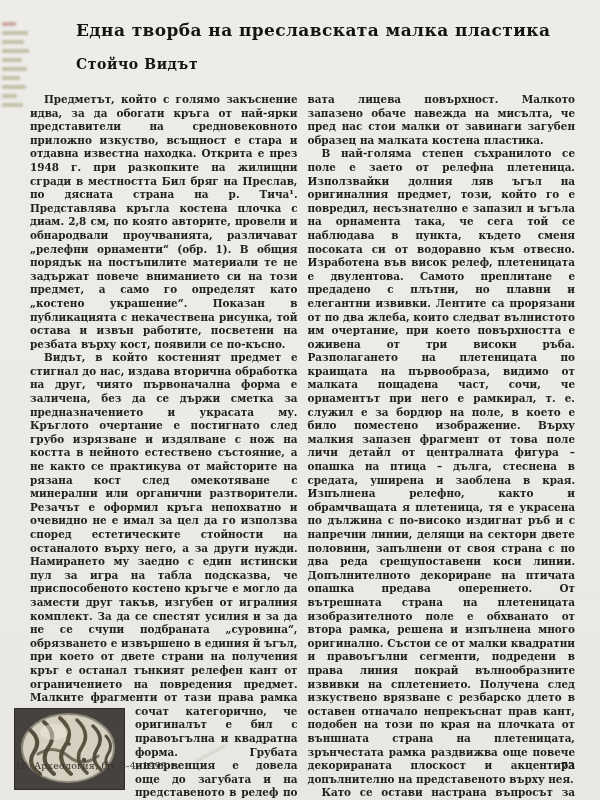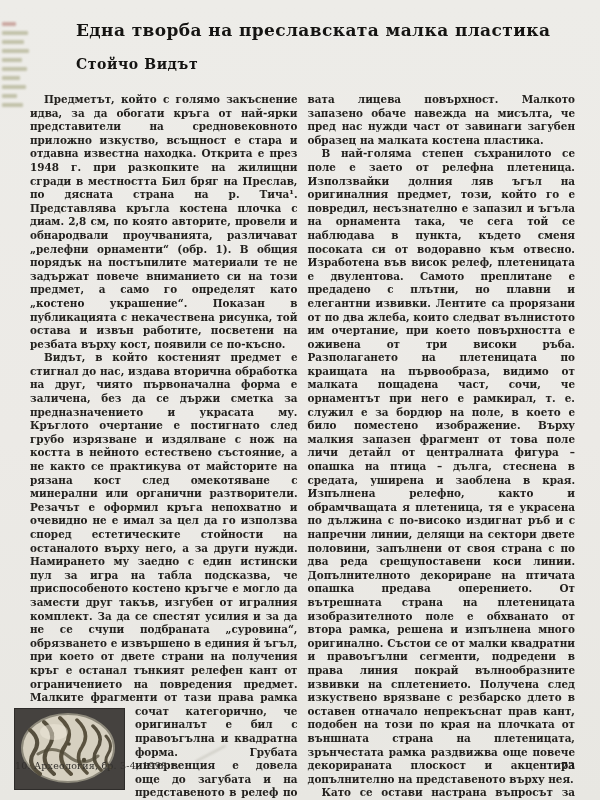--- a/index.html
+++ b/index.html
@@ -124,21 +124,21 @@
             <circle cx="55" cy="36" r="1.8" fill="#4e4836"></circle>
             <ellipse cx="40" cy="24" rx="14" ry="8" fill="#efeadb" opacity=".5"></ellipse>
           </svg>
         </span>
         <span>сочат категорично, че оригиналът е бил с правоъгълна и квадратна форма. Грубата интервенция е довела още до загубата и на представеното в релеф по него-</span>
       </p>
 
     </div>
 
     <div class="col">
-      <p>вата лицева повърхност. Малкото запазено обаче навежда на мисълта, че пред нас нужди част от завинаги загубен образец на малката костена пластика.</p>
+      <p>вата лицева повърхност. Малкото запазено обаче навежда на мисълта, че пред нас стои малки от завинаги загубен образец на малката костена пластика.</p>
       <p class="indent">В най-голяма степен съхранилото се поле е заето от релефна плетеница. Използвайки долния ляв ъгъл на оригиналния предмет, този, който го е повредил, несъзнателно е запазил и ъгъла на орнамента така, че сега той се наблюдава в пункта, където сменя посоката си от водоравно към отвесно. Изработена във висок релеф, плетеницата е двулентова. Самото преплитане е предадено с плътни, но плавни и елегантни извивки. Лентите са прорязани от по два жлеба, които следват вълнистото им очертание, при което повърхността е оживена от три високи ръба. Разполагането на плетеницата по краищата на първообраза, видимо от малката пощадена част, сочи, че орнаментът при него е рамкирал, т. е. служил е за бордюр на поле, в което е било поместено изображение. Върху малкия запазен фрагмент от това поле личи детайл от централната фигура – опашка на птица – дълга, стеснена в средата, уширена и заоблена в края. Изпълнена релефно, както и обрамчващата я плетеница, тя е украсена по дължина с по-високо издигнат ръб и с напречни линии, делящи на сектори двете половини, запълнени от своя страна с по два реда срещупоставени коси линии. Допълнителното декориране на птичата опашка предава оперението. От вътрешната страна на плетеницата изобразителното поле е обхванато от втора рамка, решена и изпълнена много оригинално. Състои се от малки квадратни и правоъгълни сегменти, подредени в права линия покрай вълнообразните извивки на сплетението. Получена след изкуствено врязване с резбарско длето в оставен отначало непрекъснат прав кант, подобен на този по края на плочката от външната страна на плетеницата, зрънчестата рамка раздвижва още повече декорираната плоскост и акцентира допълнително на представеното върху нея.</p>
       <p class="indent">Като се остави настрана въпросът за предназначението на получения след вторичното рязане кръгъл жетон, трябва да се отбележи, че анализът на останалите по него релефи говори без всякакво съмнение за вида на предмета, от който е получен. Той е бил прецизно изпълнен представител на една гру-</p>
     </div>
 
   </div>
 
   <div class="footer">
     <span class="imprint">10. Археология, бр. 3-4, 1998 г.</span>
     <span class="pageno">73</span>
   </div>

